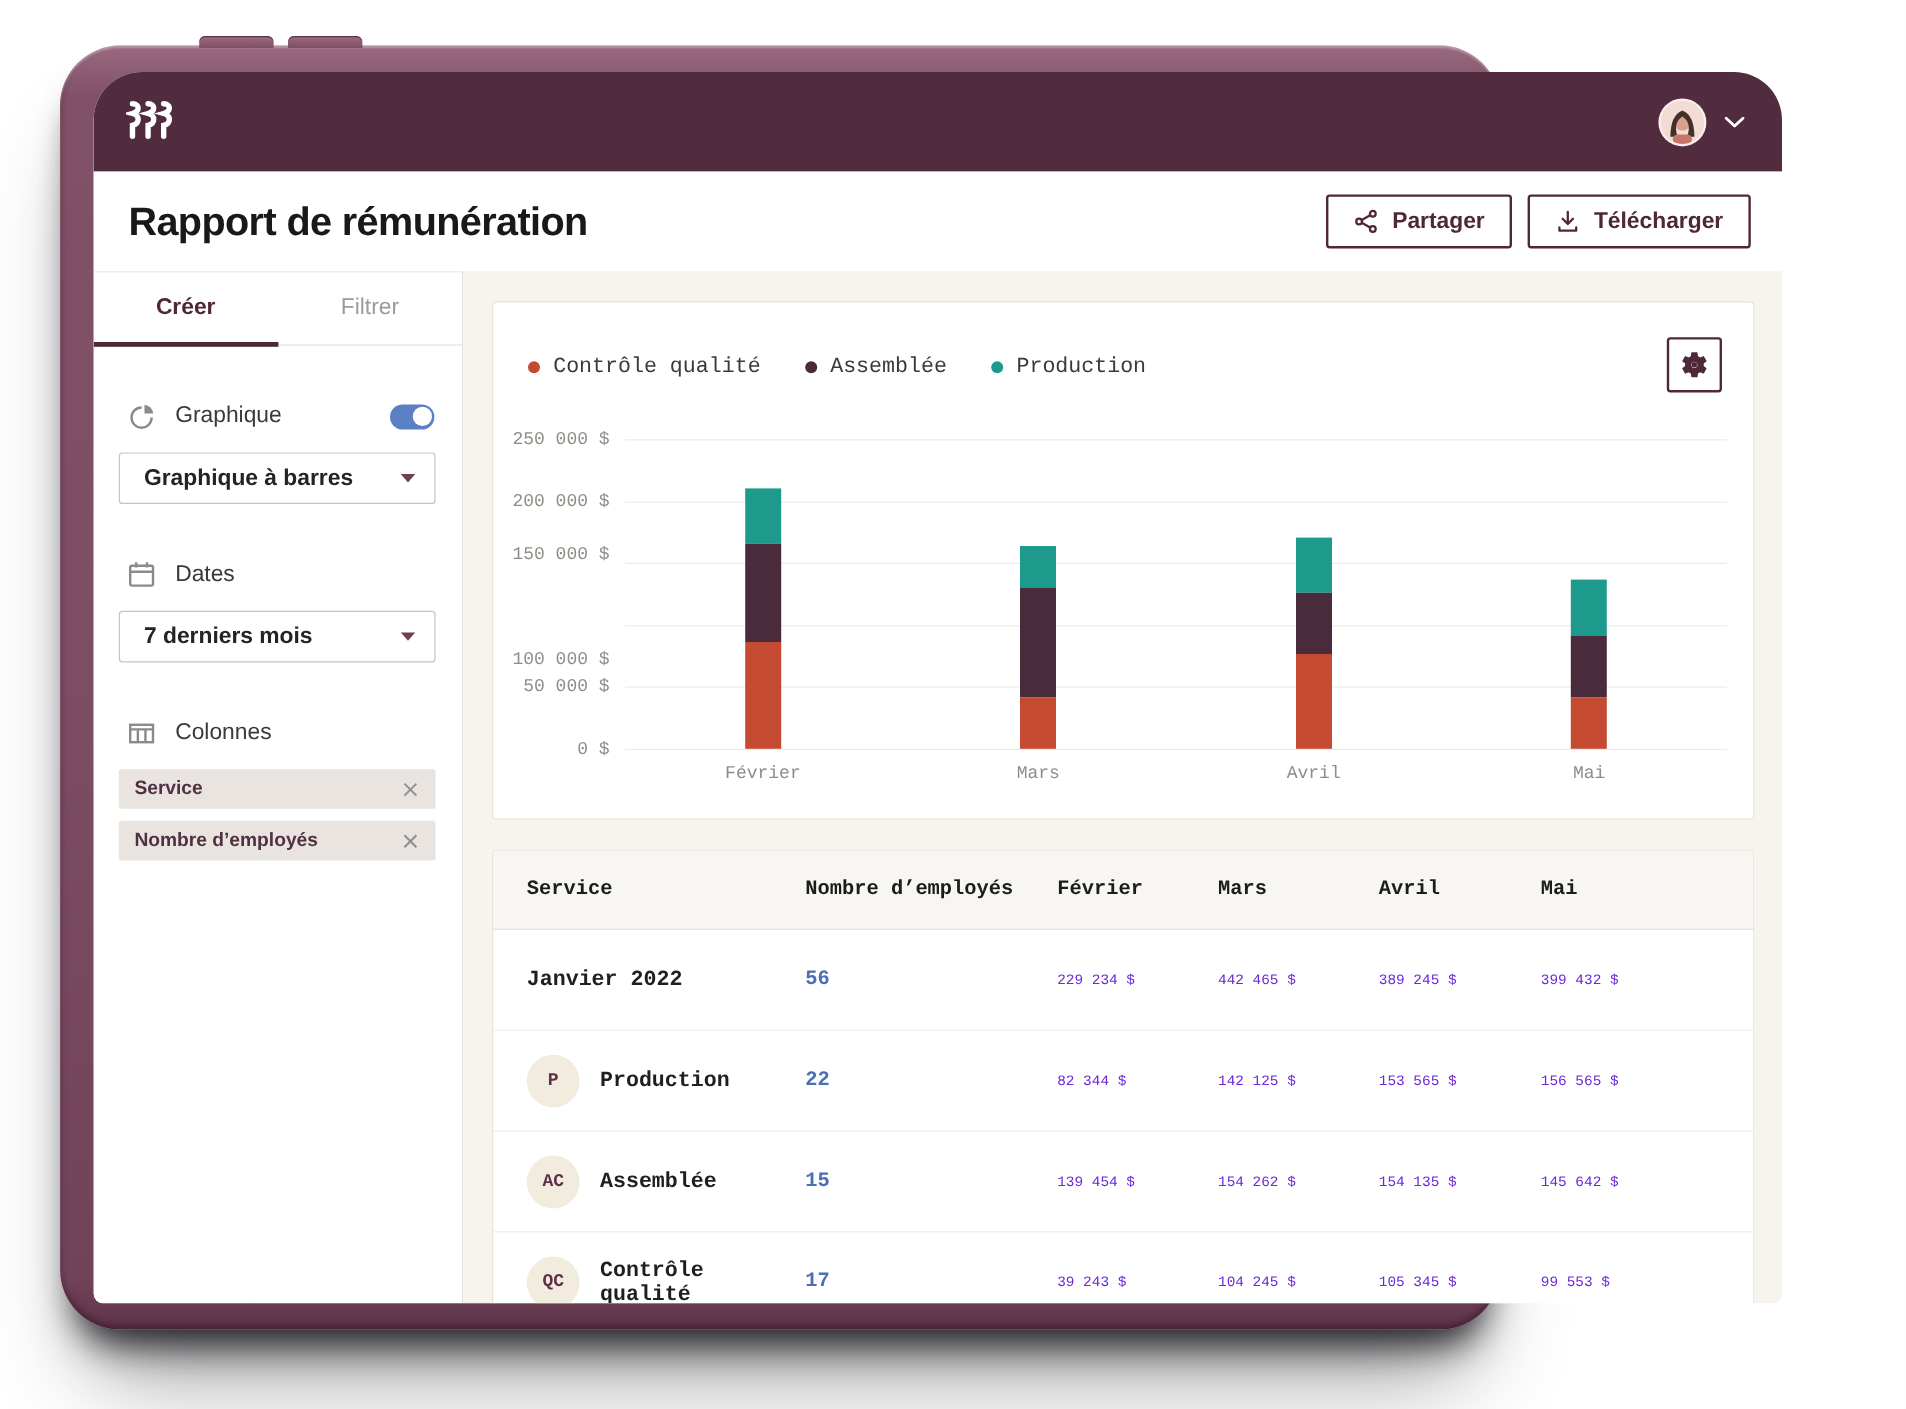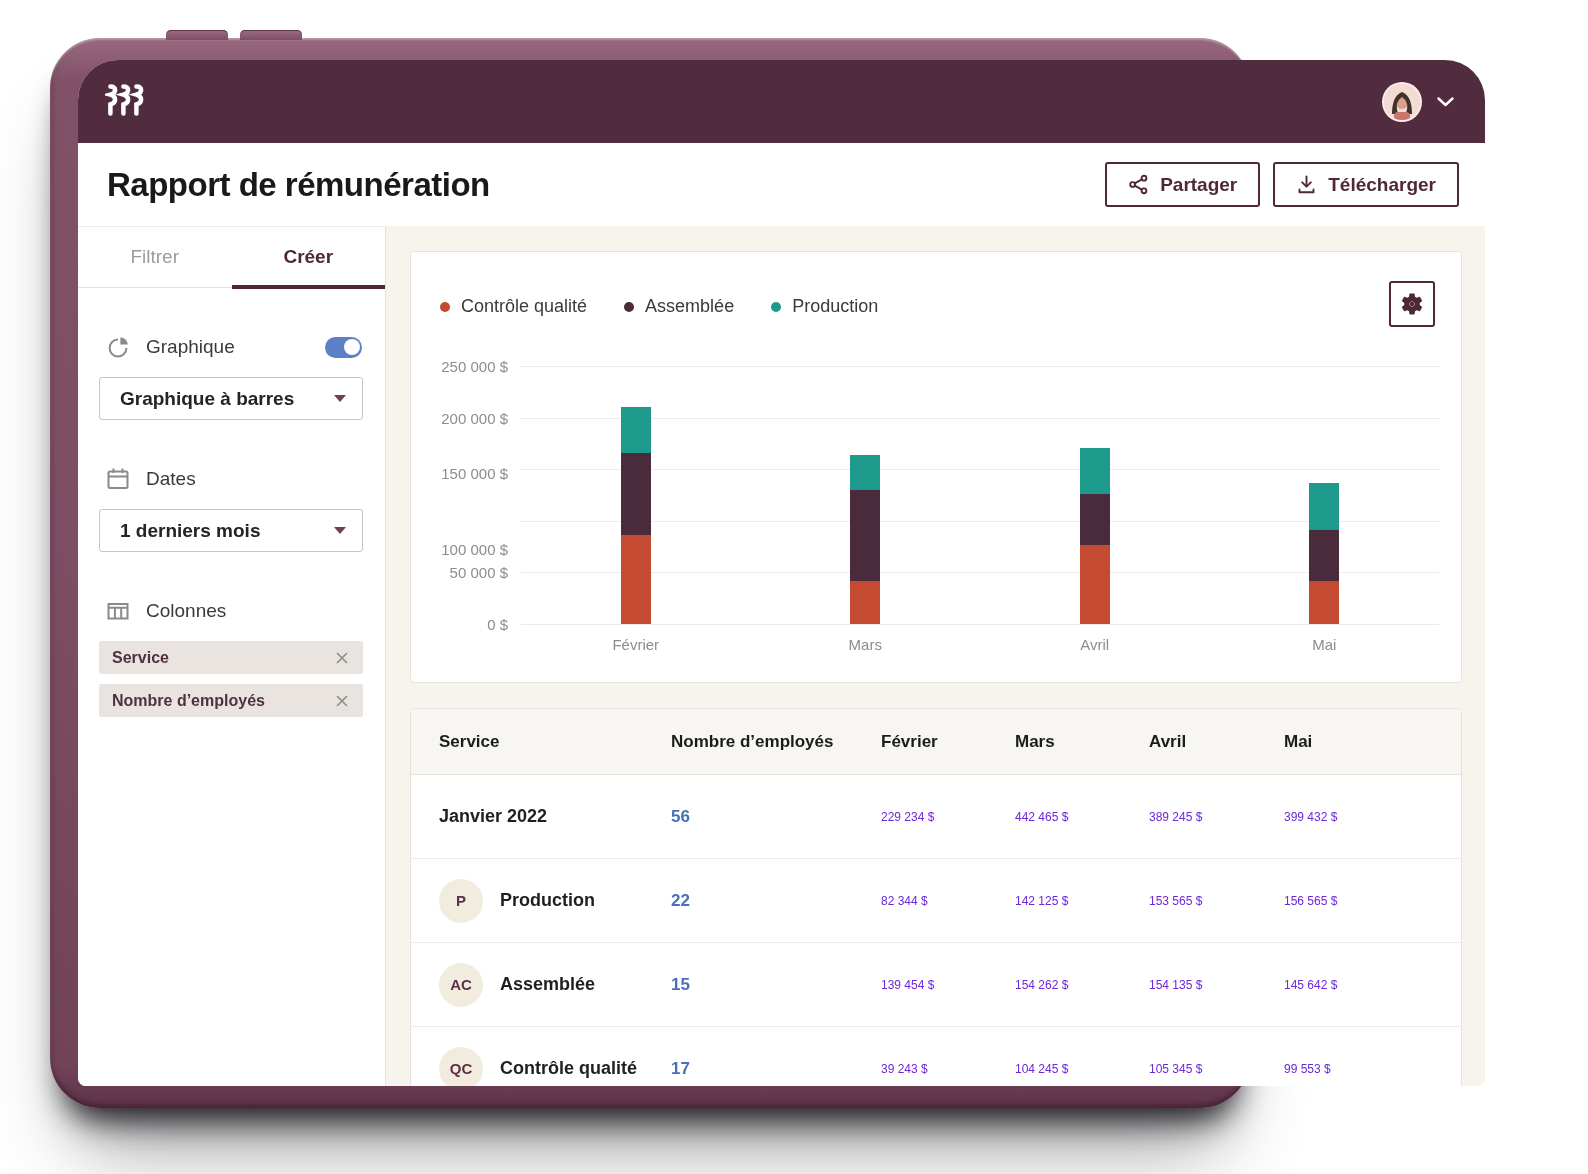--- a/index.html
+++ b/index.html
@@ -51,21 +51,21 @@
             border-radius:3px; background:#fff; display:flex; align-items:center;
             padding:0 16px 0 20px; font-size:19px; font-weight:bold; color:#242424; cursor:pointer; }
   .caret { margin-left:auto; width:0; height:0; border-left:6px solid transparent;
            border-right:6px solid transparent; border-top:7px solid #6e4056; }
   .chip { margin:17px 23px 0 21px; width:264px; height:33px; background:#e9e4e0; border-radius:2px;
           display:flex; align-items:center; padding:0 13px; font-size:16px; font-weight:bold;
           color:#503042; }
   .chip + .chip { margin-top:10px; }
   .chip-x { margin-left:auto; cursor:pointer; display:flex; }
   
-  .main { flex:1; background:#f7f4ee; padding:25px 23px 0 24px; overflow:hidden; }
+  .main { flex:1; background:#f7f4ee; padding:25px 23px 0 24px; overflow:hidden;font-family:Liberation Mono, monospace; }
   .chart-card { background:#fff; border:1px solid #e7e3dc; border-radius:4px; height:432px;
                 position:relative; }
   .legend { position:absolute; left:29px; top:44px; display:flex; gap:37px; }
   .legend-item { display:flex; align-items:center; gap:11px; font-size:18px; color:#3a3a3a; }
   .legend-dot { width:10px; height:10px; border-radius:50%; }
   .gear-btn { position:absolute; right:26px; top:29px; width:46px; height:46px;
               border:2px solid #4e2839; border-radius:3px; background:#fff; display:flex;
               align-items:center; justify-content:center; cursor:pointer; }
   .plot-area { position:absolute; left:110px; right:22px; top:114px; height:258px; }
   .gridline { position:absolute; left:0; right:0; height:1px; background:#edebe6; }
@@ -151,22 +151,22 @@
           </span>
           <span>Télécharger</span>
         </button>
       </div>
     </div>
 
     <div class="app-body">
 
       <div class="sidebar">
         <div class="tabs">
+          <div class="tab active">Créer</div>
           <div class="tab">Filtrer</div>
-          <div class="tab active">Créer</div>
         </div>
 
         <div class="side-row">
           <span style="display:flex;">
             <svg width="26" height="26" viewBox="0 0 26 26" fill="none">
               <path d="M13 5.6 A8.4 8.4 0 1 0 21.4 14" stroke="#8a8a8a" stroke-width="2"></path>
               <path d="M15.4 3.2 A8.6 8.6 0 0 1 22.8 10.6 L15.4 10.6 Z" fill="#8a8a8a"></path>
             </svg>
           </span>
           <span>Graphique</span>
@@ -180,21 +180,21 @@
         <div class="side-row">
           <span style="display:flex;">
             <svg width="26" height="26" viewBox="0 0 26 26" fill="none" stroke="#8a8a8a" stroke-width="2">
               <rect x="3.5" y="5.5" width="19" height="16.5" rx="1.5"></rect>
               <path d="M8.5 2.5 V7 M17.5 2.5 V7 M3.5 10.5 H22.5"></path>
             </svg>
           </span>
           <span>Dates</span>
         </div>
         <div class="select">
-          <span>1 derniers mois</span>
+          <span>7 derniers mois</span>
           <span class="caret"></span>
         </div>
 
         <div class="side-row">
           <span style="display:flex;">
             <svg width="26" height="26" viewBox="0 0 26 26" fill="none" stroke="#8a8a8a" stroke-width="2">
               <rect x="3.5" y="6" width="19" height="14.5"></rect>
               <path d="M3.5 9.8 H22.5 M9.9 9.8 V20.5 M16.2 9.8 V20.5"></path>
             </svg>
           </span>
@@ -241,21 +241,21 @@
                 <circle cx="12" cy="12" r="2.1" fill="#4e2839"></circle>
               </svg>
             </span>
           </div>
           <div class="plot-area" id="plot">
               <div class="gridline" style="top: 0px;"></div>
               <div class="ytick" style="top: 0px;">250 000 $</div>
               <div class="gridline" style="top: 51.6px;"></div>
               <div class="ytick" style="top: 51.6px;">200 000 $</div>
               <div class="gridline" style="top: 103.2px;"></div>
-              <div class="ytick" style="top: 107px;">150 000 $</div>
+              <div class="ytick" style="top: 96px;">150 000 $</div>
               <div class="gridline" style="top: 154.8px;"></div>
               <div class="ytick" style="top: 154.8px; margin-top: 20px;">100 000 $</div>
               <div class="gridline" style="top: 206.4px;"></div>
               <div class="ytick" style="top: 206.4px;">50 000 $</div>
               <div class="gridline" style="top: 258px;"></div>
               <div class="ytick" style="top: 258px;">0 $</div>
               <div class="bars">
                 <div class="bar-col">
                   <div class="bar">
                     <div class="bar-seg" style="height: 88.8px; background: rgb(197, 74, 50);"></div>

